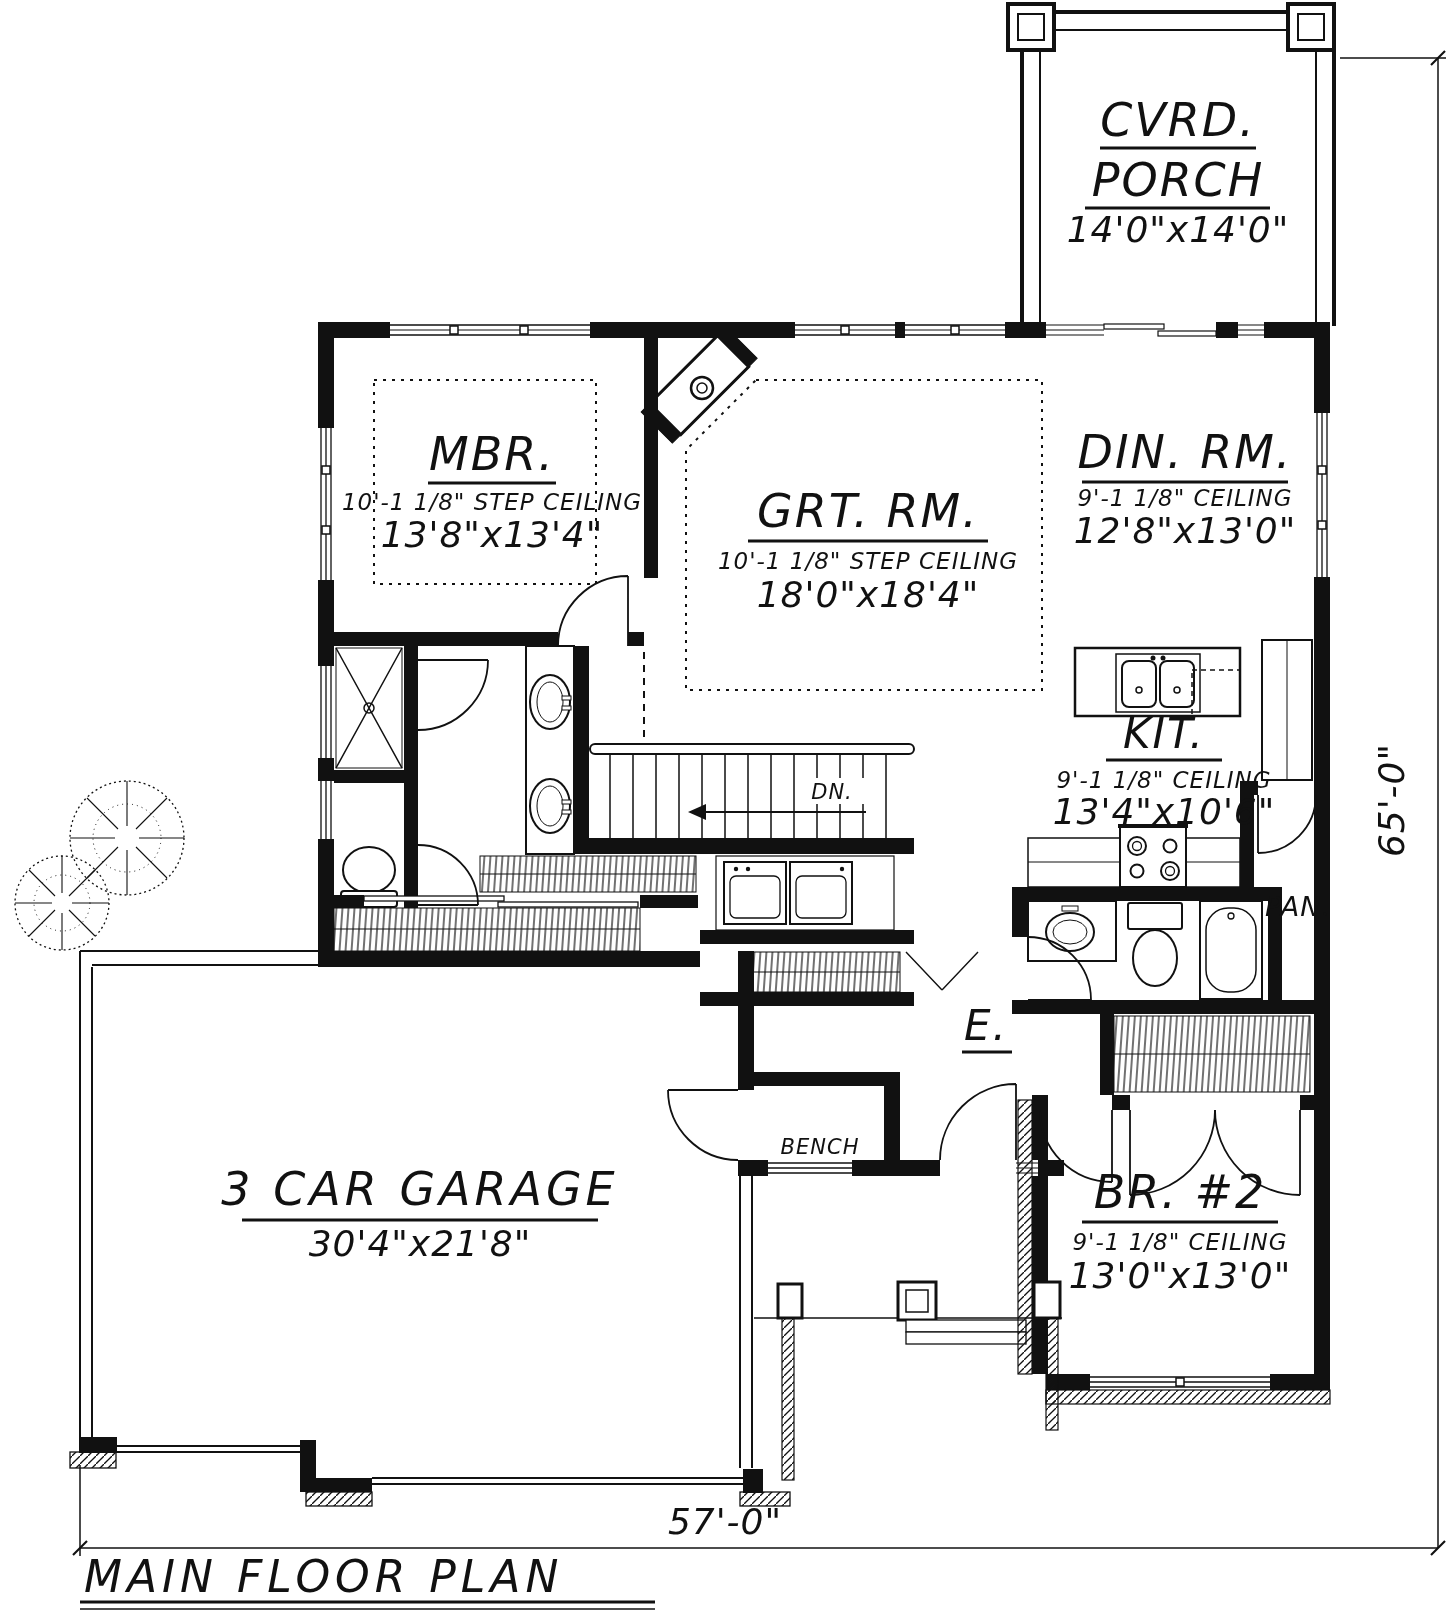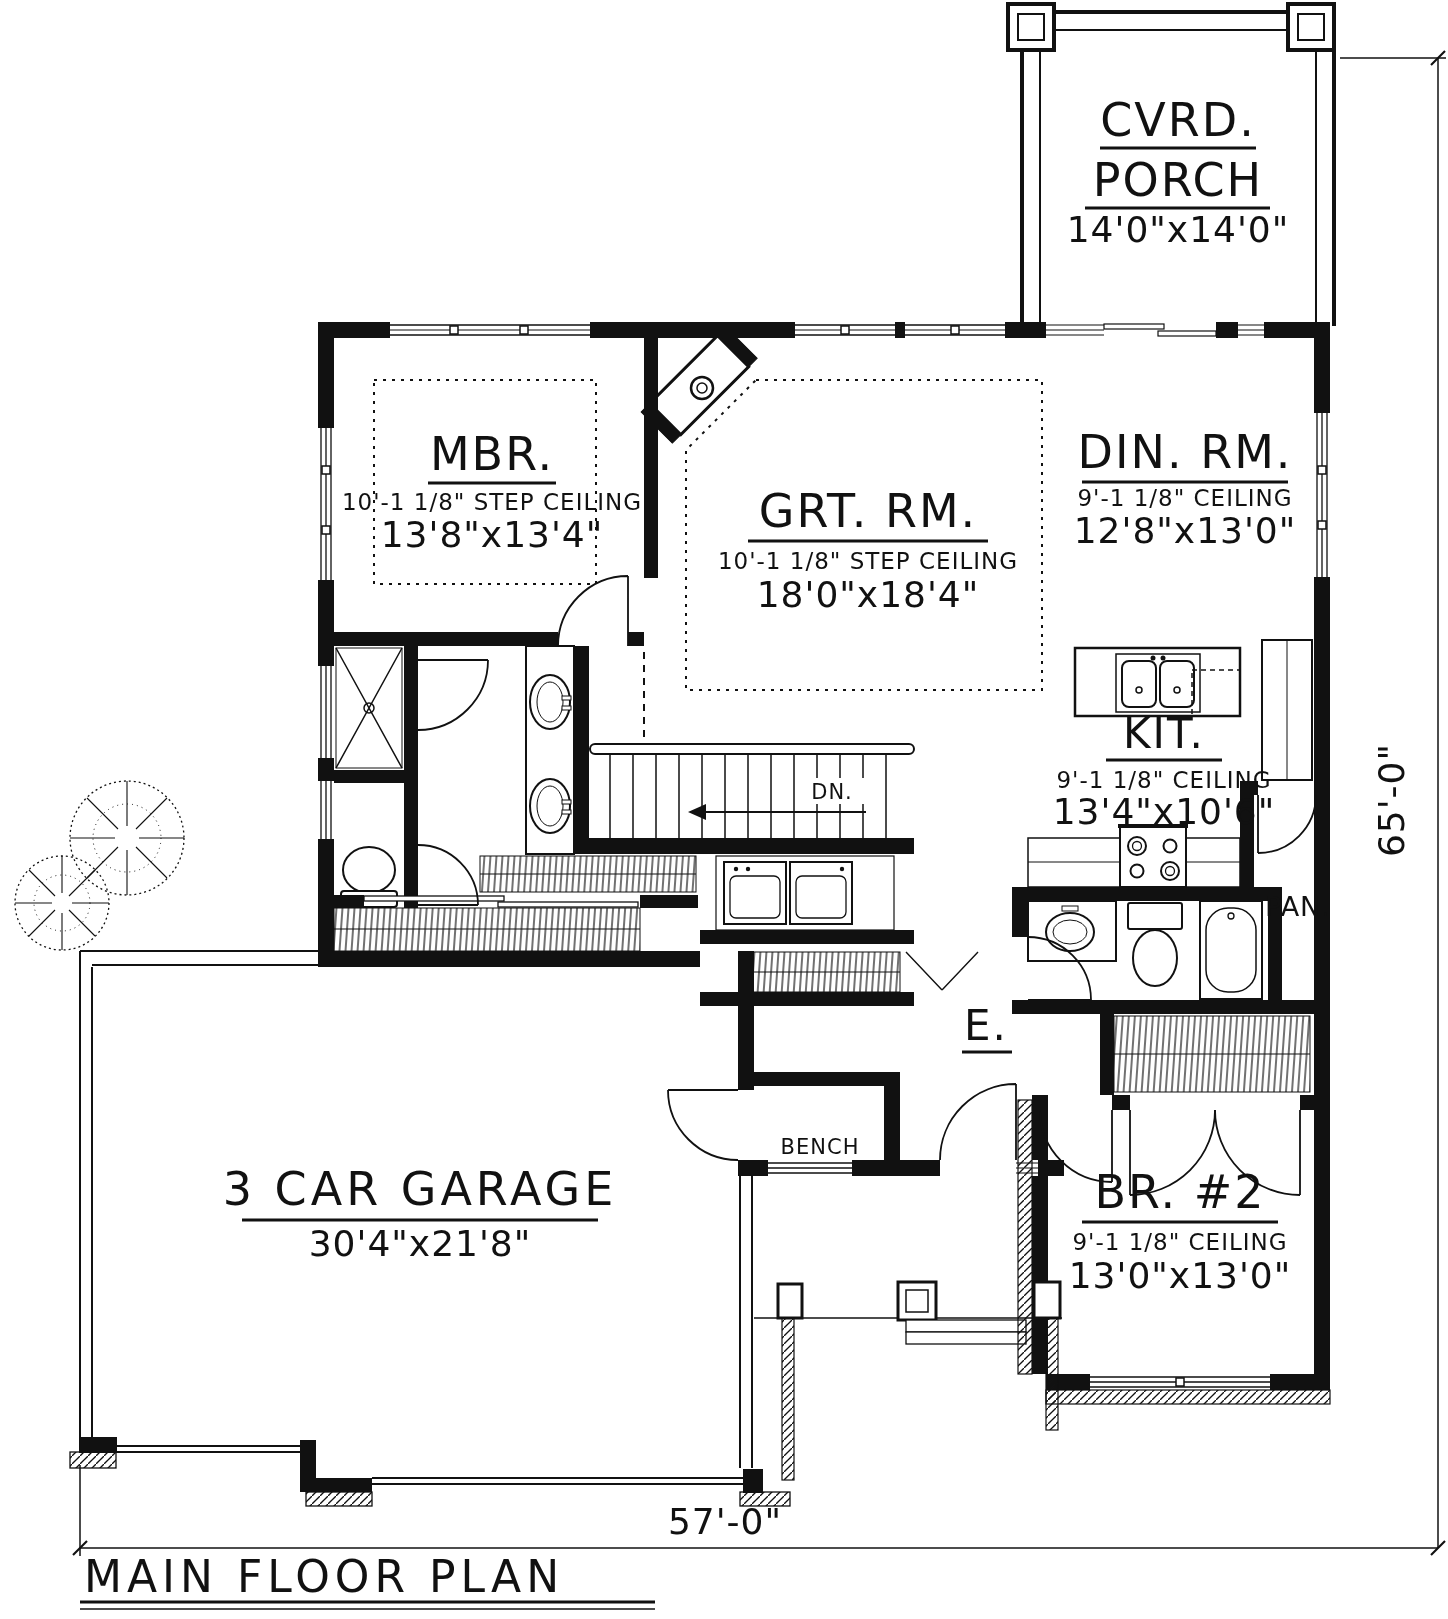--- a/index.html
+++ b/index.html
@@ -1,16 +1,16 @@
 <!DOCTYPE html>
 <html><head>
 <meta charset="utf-8">
 <style>
   html,body{margin:0;padding:0;background:#fff;}
-  .plan-wrap{width:1448px;height:1619px;position:relative;background:#fff;overflow:hidden;}
+  .plan-wrap{width:1448px;height:1619px;position:relative;background:#fff;overflow:hidden;font-style:italic;}
   svg{display:block;}
   text{font-family:"DejaVu Sans","Liberation Sans",sans-serif;fill:#111;}
   .room-name{font-size:46px;letter-spacing:2px;}
   .room-name-sm{font-size:42px;letter-spacing:2px;}
   .ceil{font-size:23px;letter-spacing:1px;}
   .rsize{font-size:36px;letter-spacing:1px;}
   .tiny{font-size:21px;letter-spacing:1px;}
   .med{font-size:27px;letter-spacing:1px;}
   .dimtxt{font-size:36px;letter-spacing:1px;}
   .title{font-size:44px;letter-spacing:5px;}

